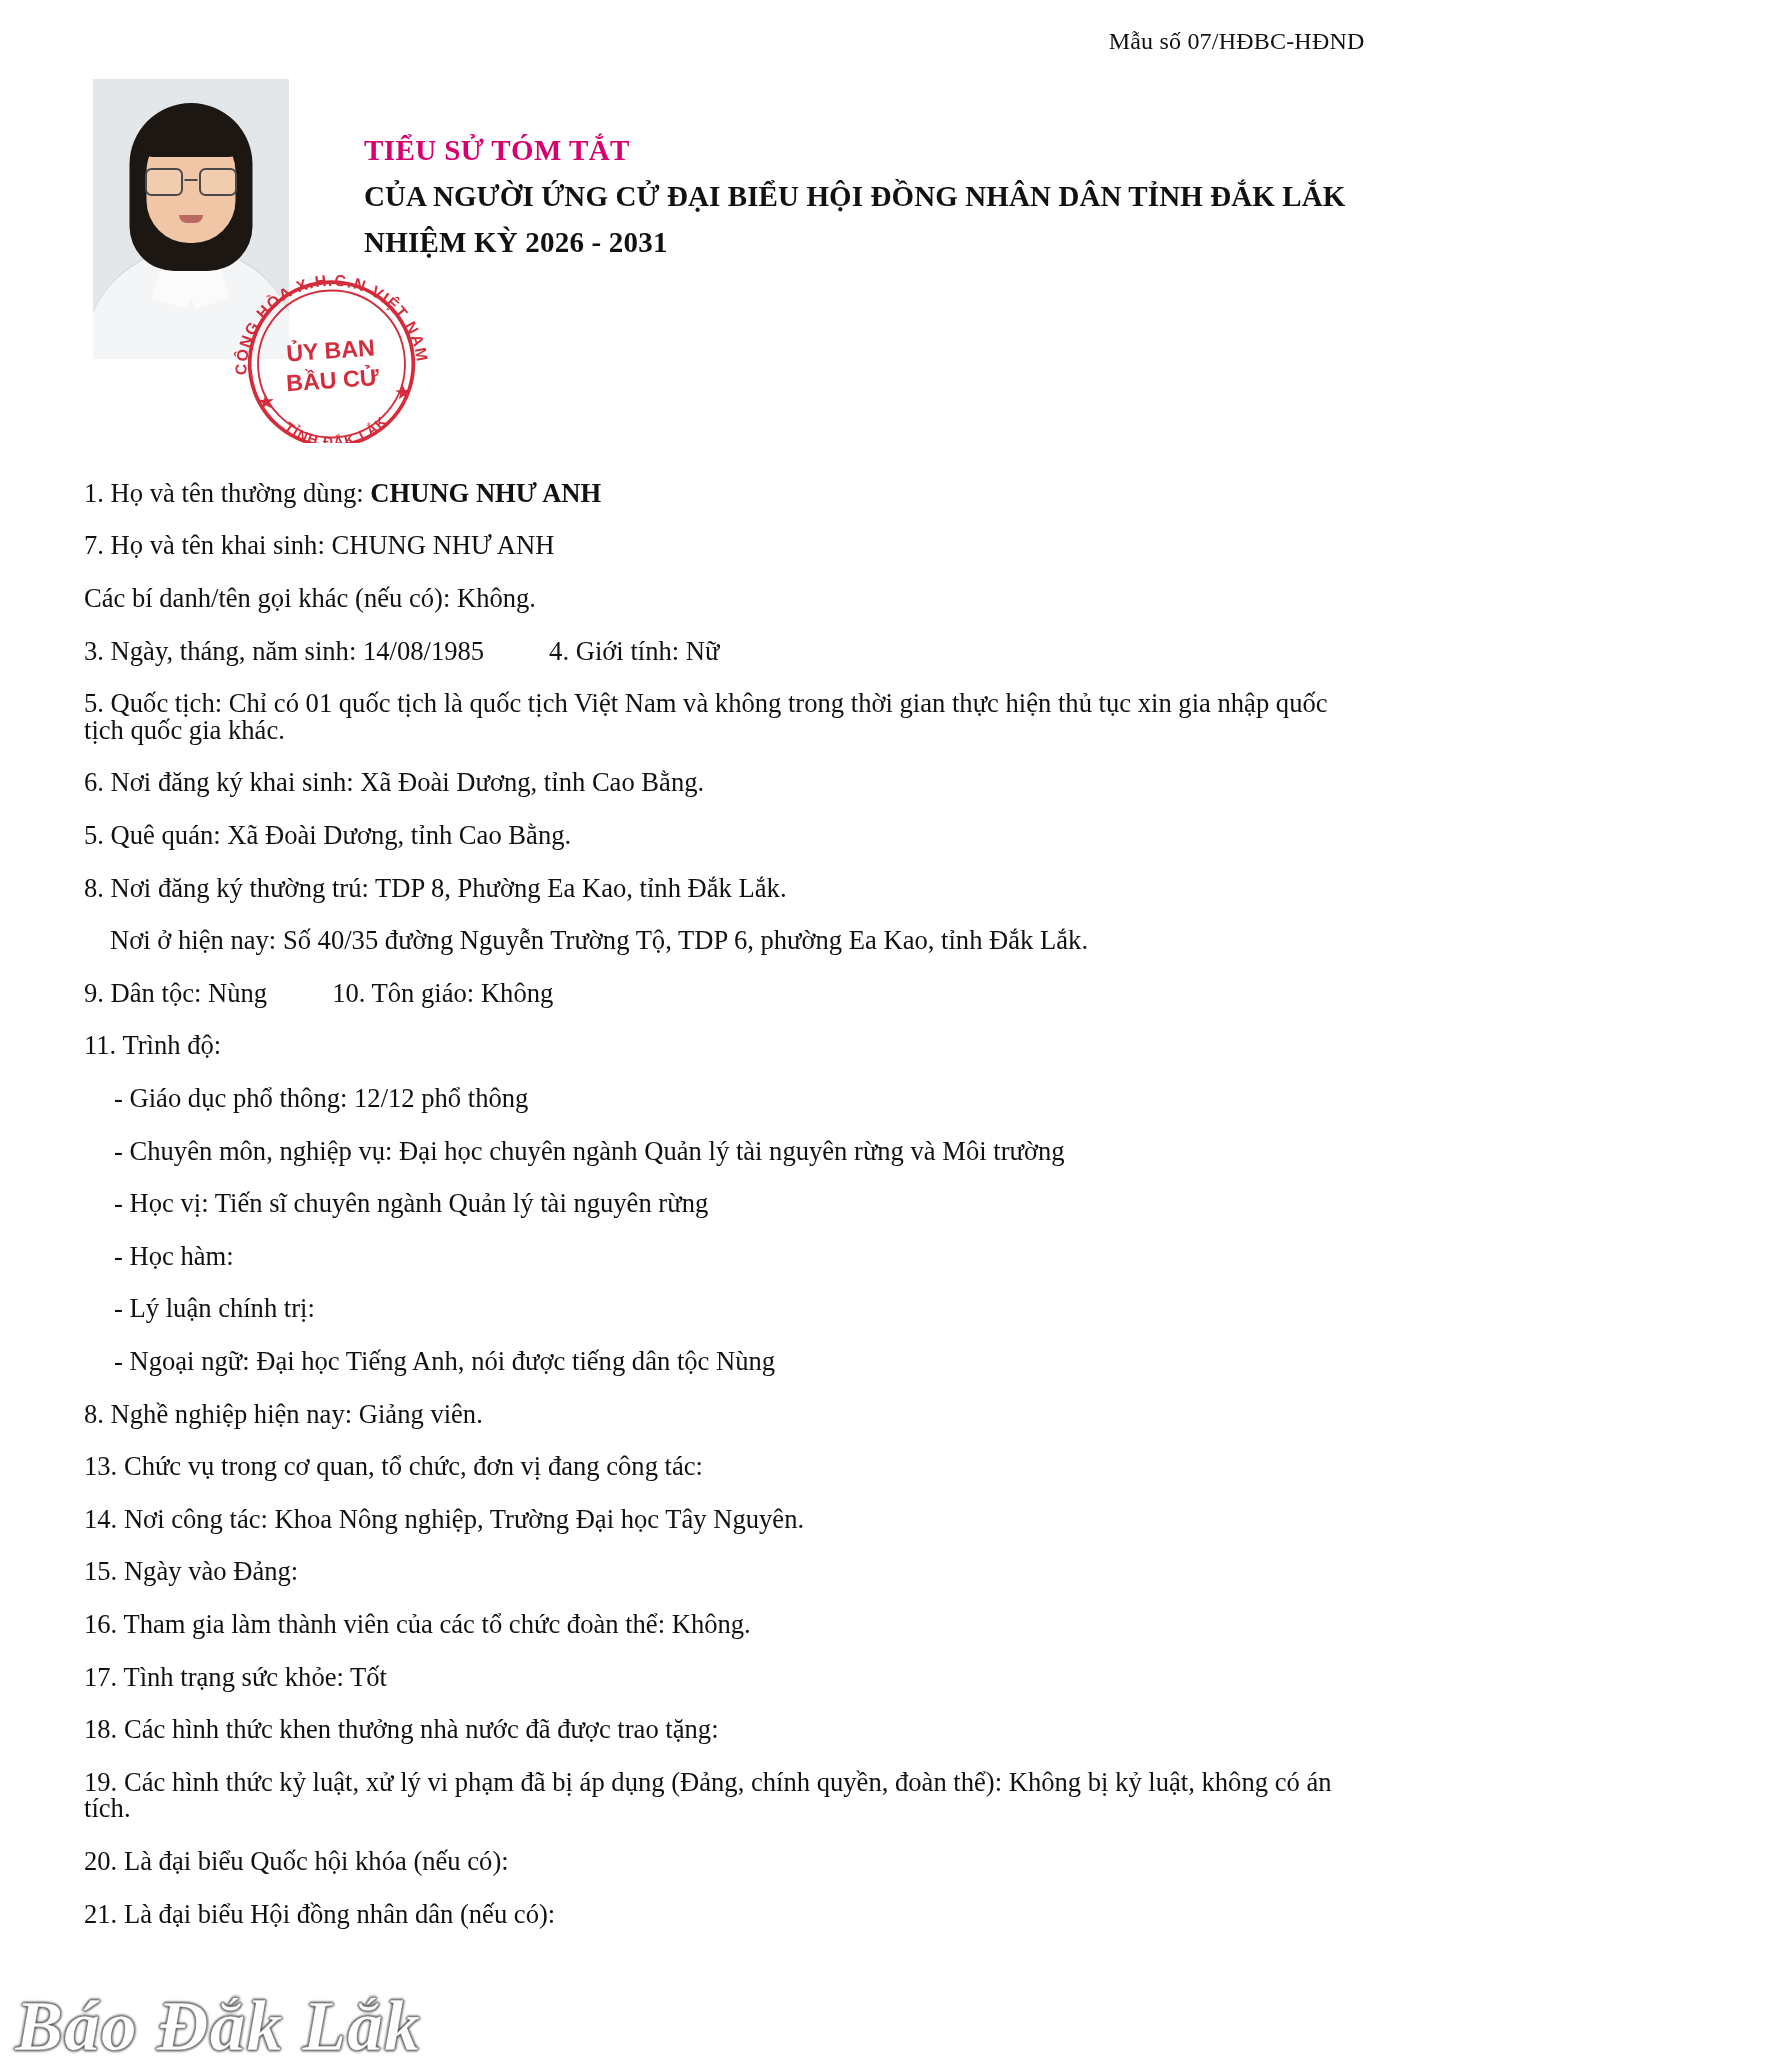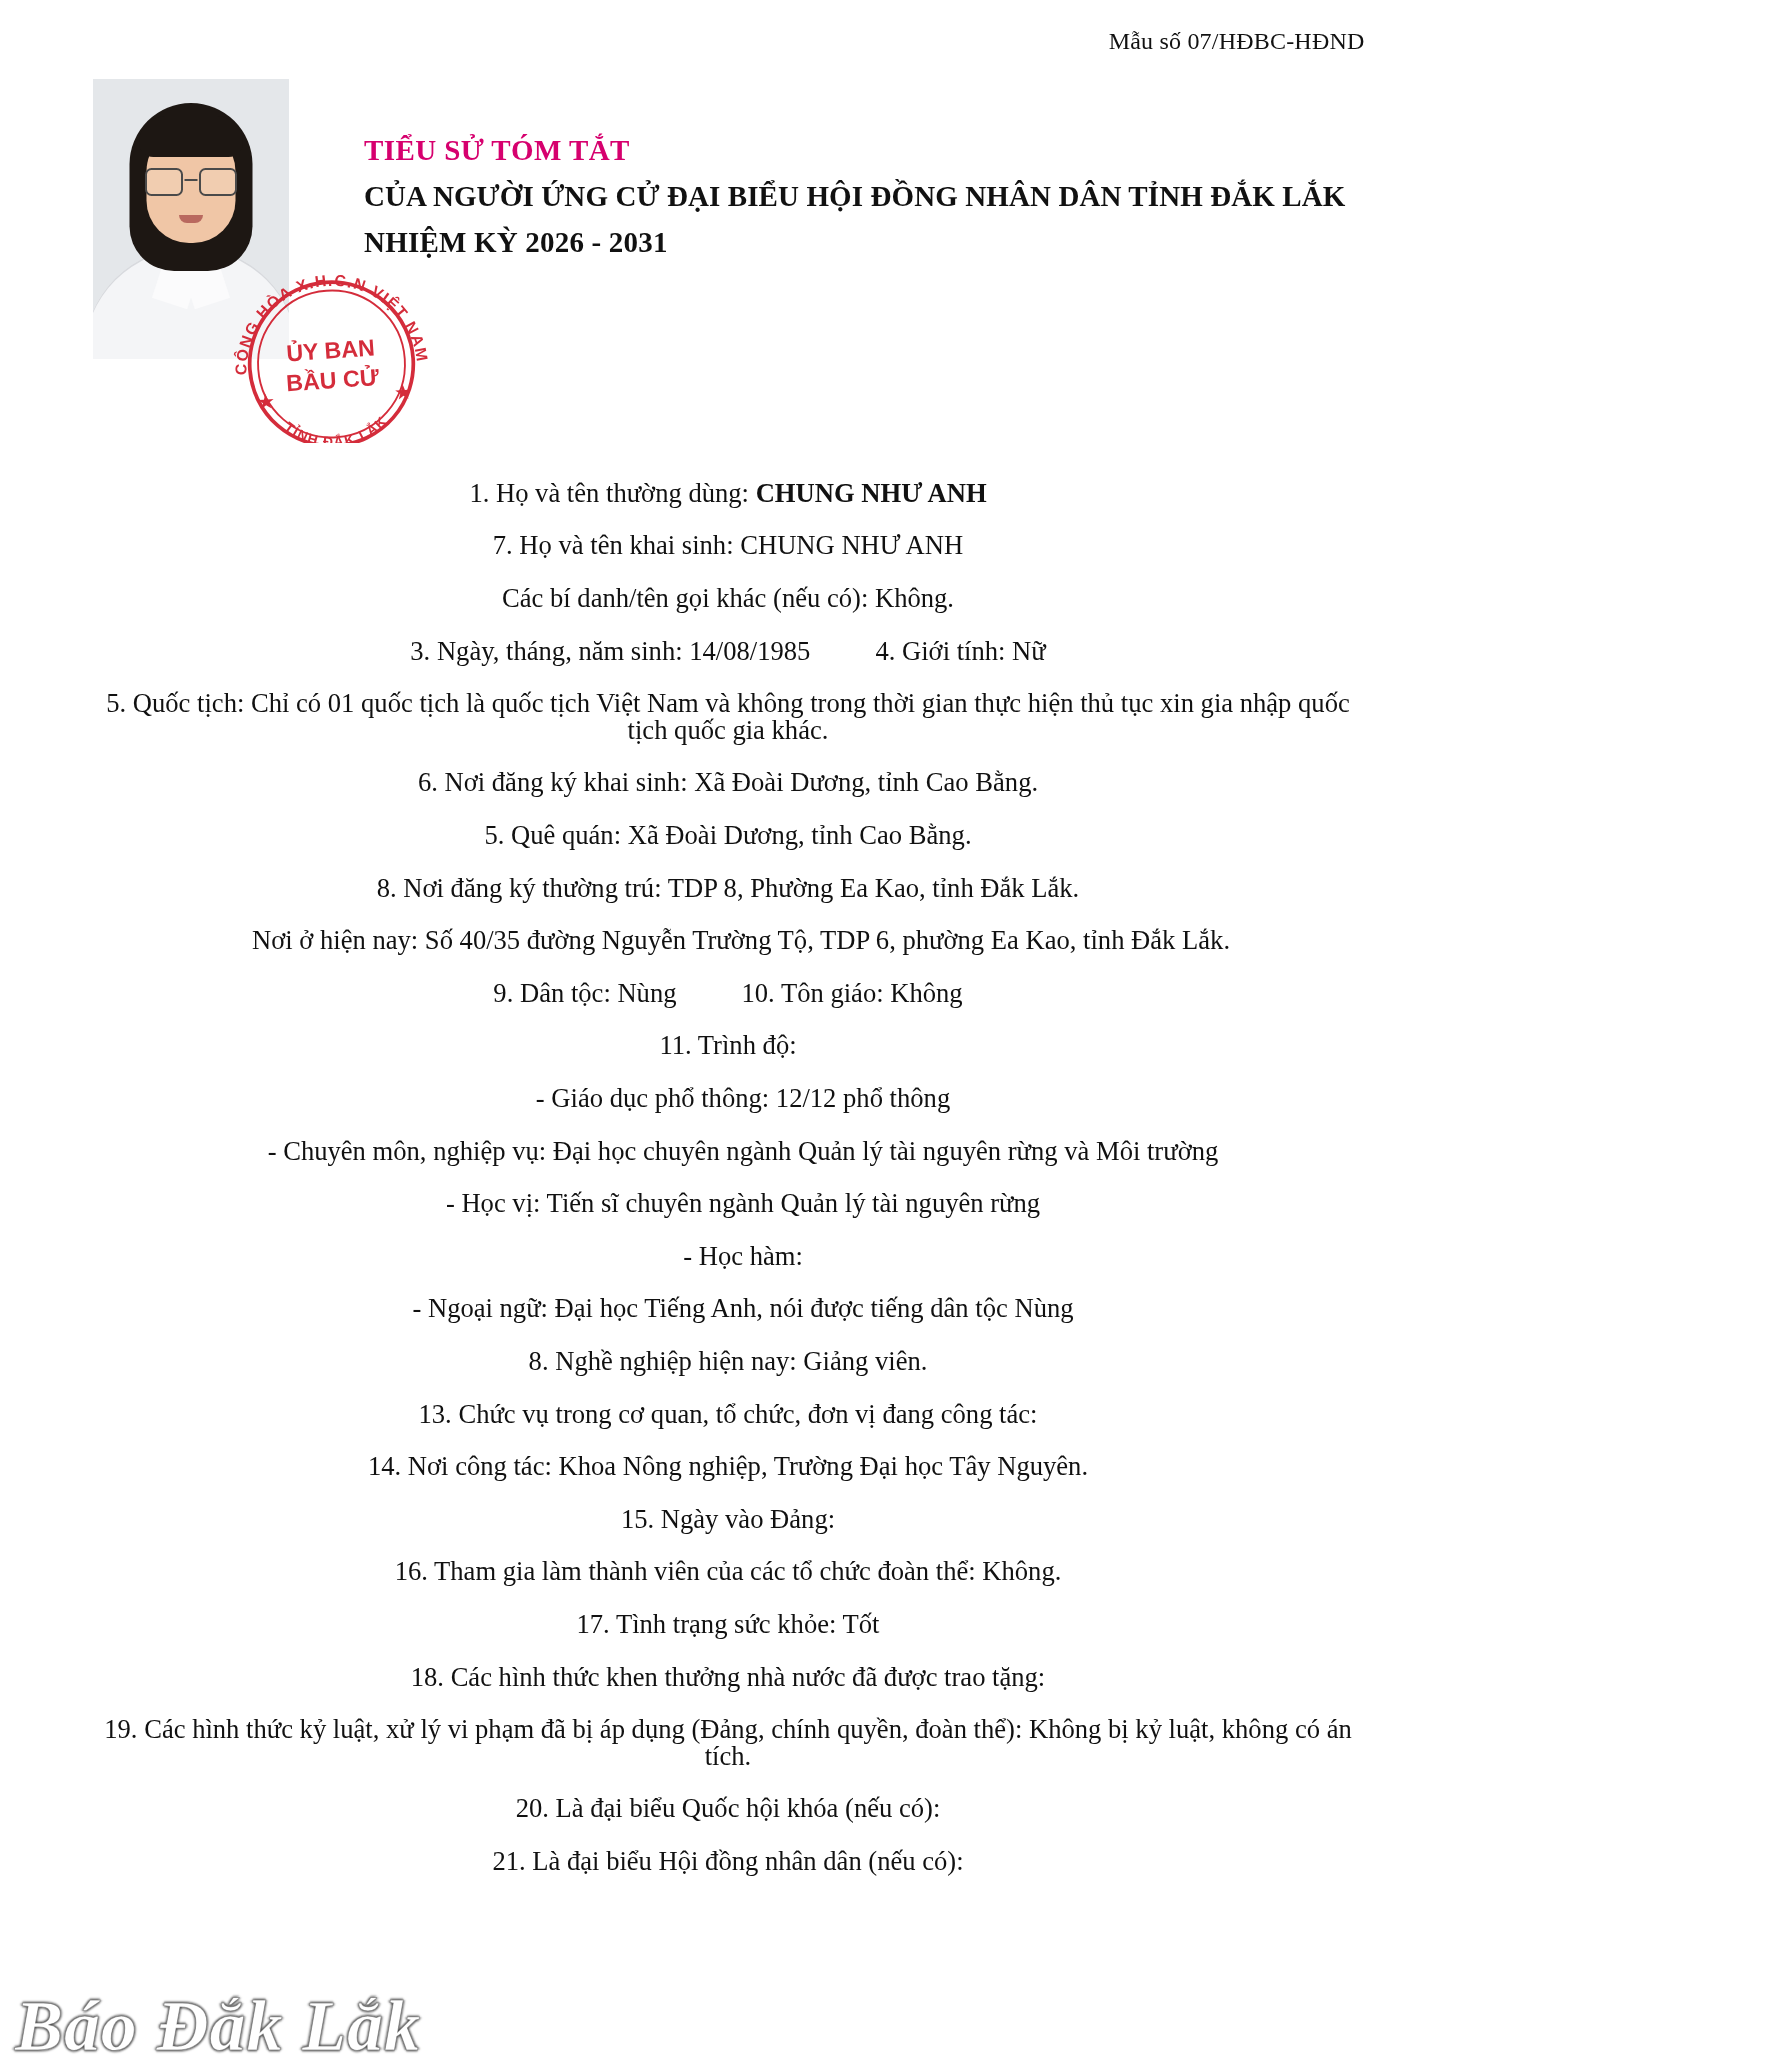--- a/index.html
+++ b/index.html
@@ -123,21 +123,20 @@
     letter-spacing: 0.2px;
   }
   .body-text {
     margin-top: 9.3px;
     font-size: 26.6px;
     line-height: 1.0;
   }
   .line {
     margin: 0 0 26px 0;
     white-space: pre-wrap;
-    text-align: center;
   }
   .line.indent { padding-left: 30px; }
   .line.indent2 { padding-left: 26px; }
   .bold { font-weight: bold; }
   .gap-inline { display:inline-block; width: 65px; }
   .watermark {
     position: absolute;
     left: 0;
     bottom: 0;
     width: 438px;
@@ -236,20 +235,21 @@
     <p class="line indent2">Nơi ở hiện nay: Số 40/35 đường Nguyễn Trường Tộ, TDP 6, phường Ea Kao, tỉnh Đắk Lắk.</p>
 
     <p class="line"><span>9. Dân tộc: Nùng</span><span class="gap-inline"></span><span>10. Tôn giáo: Không</span></p>
 
     <p class="line">11. Trình độ:</p>
 
     <p class="line indent">- Giáo dục phổ thông: 12/12 phổ thông</p>
     <p class="line indent">- Chuyên môn, nghiệp vụ: Đại học chuyên ngành Quản lý tài nguyên rừng và Môi trường</p>
     <p class="line indent">- Học vị: Tiến sĩ chuyên ngành Quản lý tài nguyên rừng</p>
     <p class="line indent">- Học hàm:</p>
+    <p class="line indent">- Lý luận chính trị:</p>
     <p class="line indent">- Ngoại ngữ: Đại học Tiếng Anh, nói được tiếng dân tộc Nùng</p>
 
     <p class="line">8. Nghề nghiệp hiện nay: Giảng viên.</p>
     <p class="line">13. Chức vụ trong cơ quan, tổ chức, đơn vị đang công tác:</p>
     <p class="line">14. Nơi công tác: Khoa Nông nghiệp, Trường Đại học Tây Nguyên.</p>
     <p class="line">15. Ngày vào Đảng:</p>
     <p class="line">16. Tham gia làm thành viên của các tổ chức đoàn thể: Không.</p>
     <p class="line">17. Tình trạng sức khỏe: Tốt</p>
     <p class="line">18. Các hình thức khen thưởng nhà nước đã được trao tặng:</p>
     <p class="line">19. Các hình thức kỷ luật, xử lý vi phạm đã bị áp dụng (Đảng, chính quyền, đoàn thể): Không bị kỷ luật, không có án tích.</p>

